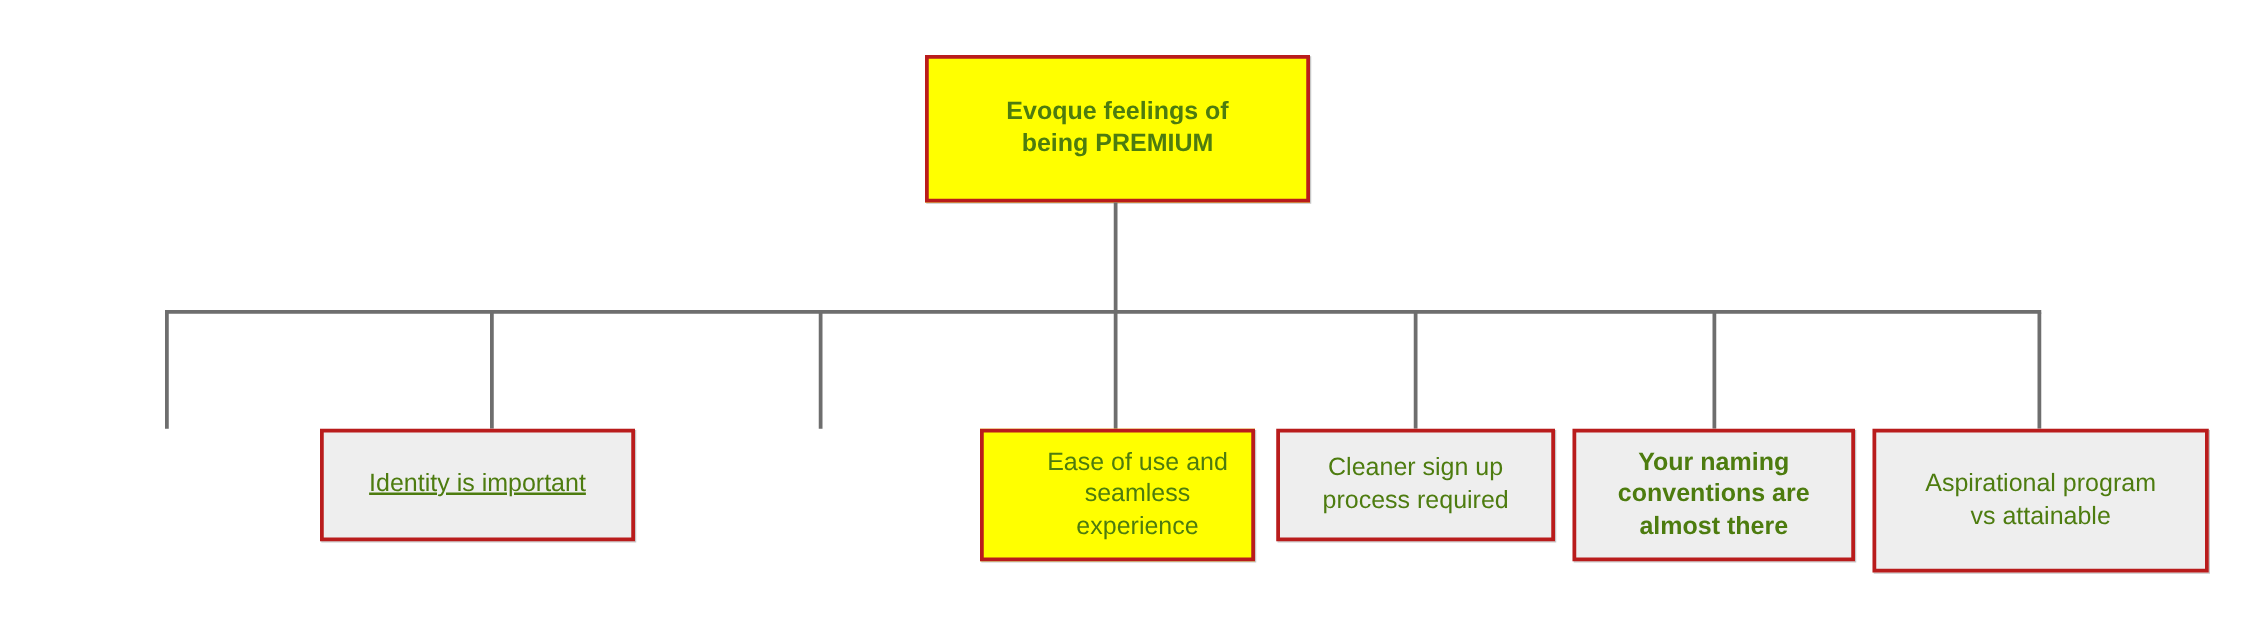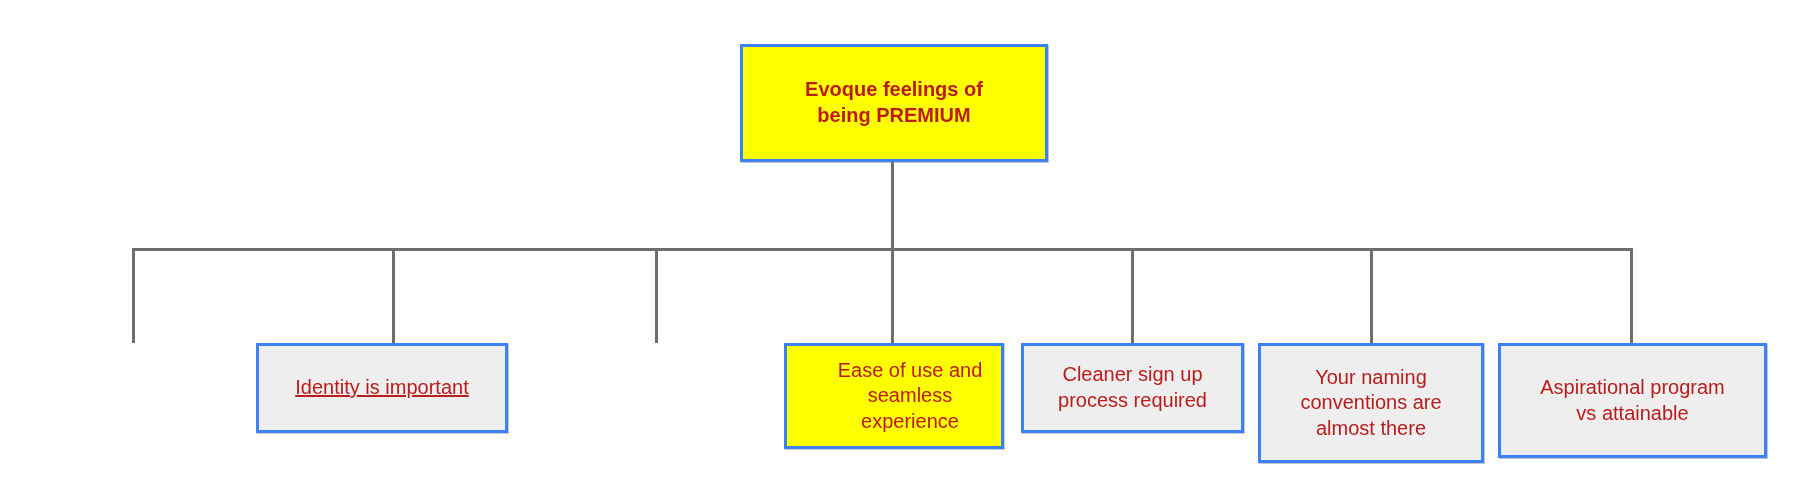--- a/index.html
+++ b/index.html
@@ -11,42 +11,42 @@
   .canvas {
     position: relative;
     width: 1800px;
     height: 497px;
     background: #ffffff;
     overflow: hidden;
   }
   .node {
     position: absolute;
     box-sizing: border-box;
-    border: 3px solid #3b82f6;
+    border: 3px solid #b91c1c;
     background: #eeeeee;
-    color: #b91c1c;
+    color: #4d7c0f;
     display: flex;
     align-items: center;
     justify-content: center;
     text-align: center;
     font-size: 20px;
     line-height: 1.28;
     white-space: pre-line;
     box-shadow: 1px 1px 0 rgba(0,0,0,0.22);
   }
   .node.root {
     left: 740px; top: 44px; width: 308px; height: 118px;
     font-weight: bold;
   }
   .node.c1 { left: 28px;   top: 343px; width: 210px; height: 90px; }
   .node.c2 { left: 256px;  top: 343px; width: 252px; height: 90px; text-decoration: underline; }
   .node.c3 { left: 546px;  top: 343px; width: 222px; height: 90px; }
   .node.c4 { left: 784px;  top: 343px; width: 220px; height: 106px; padding-left: 32px; }
   .node.c5 { left: 1021px; top: 343px; width: 223px; height: 90px; }
-  .node.c6 { left: 1258px; top: 343px; width: 226px; height: 120px; }
+  .node.c6 { left: 1258px; top: 343px; width: 226px; height: 106px; font-weight: bold; }
   .node.c7 { left: 1498px; top: 343px; width: 269px; height: 115px; }
 
   .line {
     position: absolute;
     background: #6e6e6e;
   }
   .line.v { width: 3px; }
   .line.h { height: 3px; }
   .root-stub { left: 891px; top: 162px; height: 88px; }
   .bus      { left: 132px; top: 248px; width: 1501px; }

